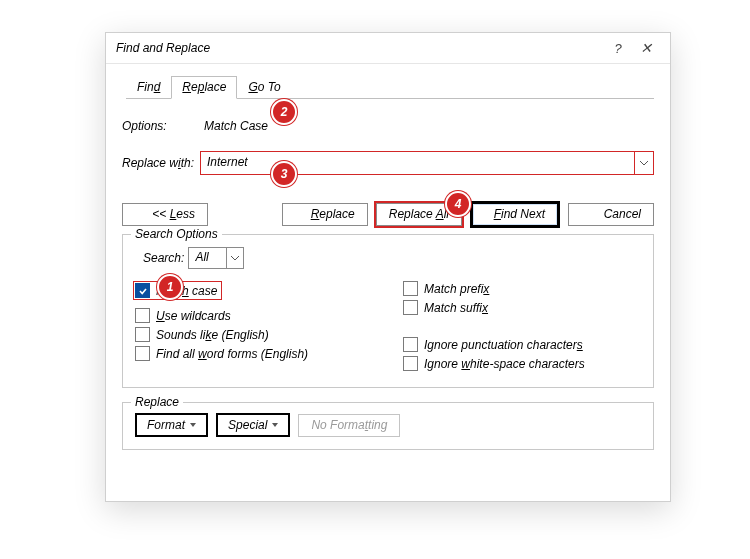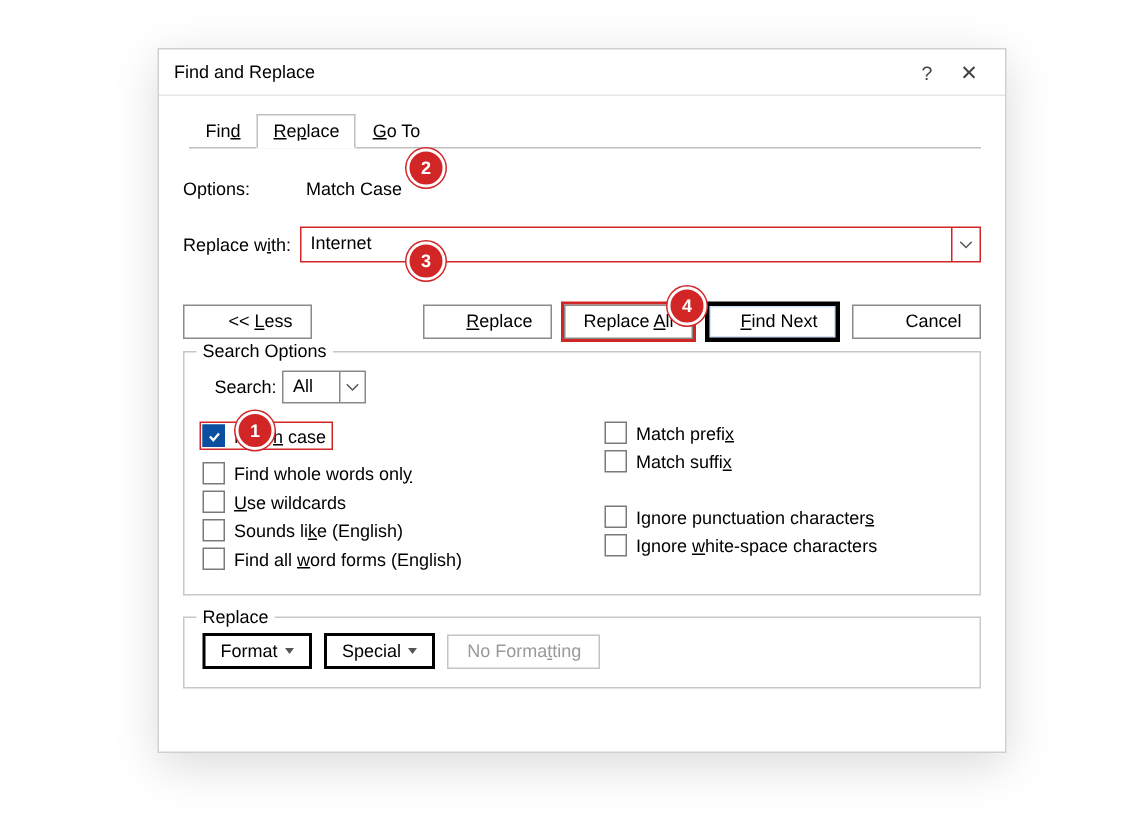--- a/index.html
+++ b/index.html
@@ -14,20 +14,21 @@
   }
   .shadow-wrap {
     position: absolute;
     left: 105px;
     top: 32px;
     width: 564px;
     height: 468px;
     background: #ffffff;
     border: 1px solid #cfcfcf;
     box-shadow: 0 8px 30px rgba(0,0,0,0.15);
+    font-style: italic;
   }
   .titlebar {
     height: 30px;
     display: flex;
     align-items: center;
     padding: 0 10px;
     border-bottom: 1px solid #e6e6e6;
   }
   .titlebar .title {
     flex: 1;
@@ -355,24 +356,20 @@
           <div class="chk checked redwrap">
             <div class="box">
               <svg width="10" height="10">
                   <path d="M2 5 L4.2 7.5 L8 3" fill="none" stroke="#fff" stroke-width="1.6"></path>
                 </svg>
             </div>
             <div class="txt">Matc<span class="u">h</span> case</div>
           </div>
           <div class="chk">
             <div class="box"></div>
-            <div class="txt">Find whole words onl<span class="u">y</span></div>
-          </div>
-          <div class="chk">
-            <div class="box"></div>
             <div class="txt"><span class="u">U</span>se wildcards</div>
           </div>
           <div class="chk">
             <div class="box"></div>
             <div class="txt">Sounds li<span class="u">k</span>e (English)</div>
           </div>
           <div class="chk">
             <div class="box"></div>
             <div class="txt">Find all <span class="u">w</span>ord forms (English)</div>
           </div>

